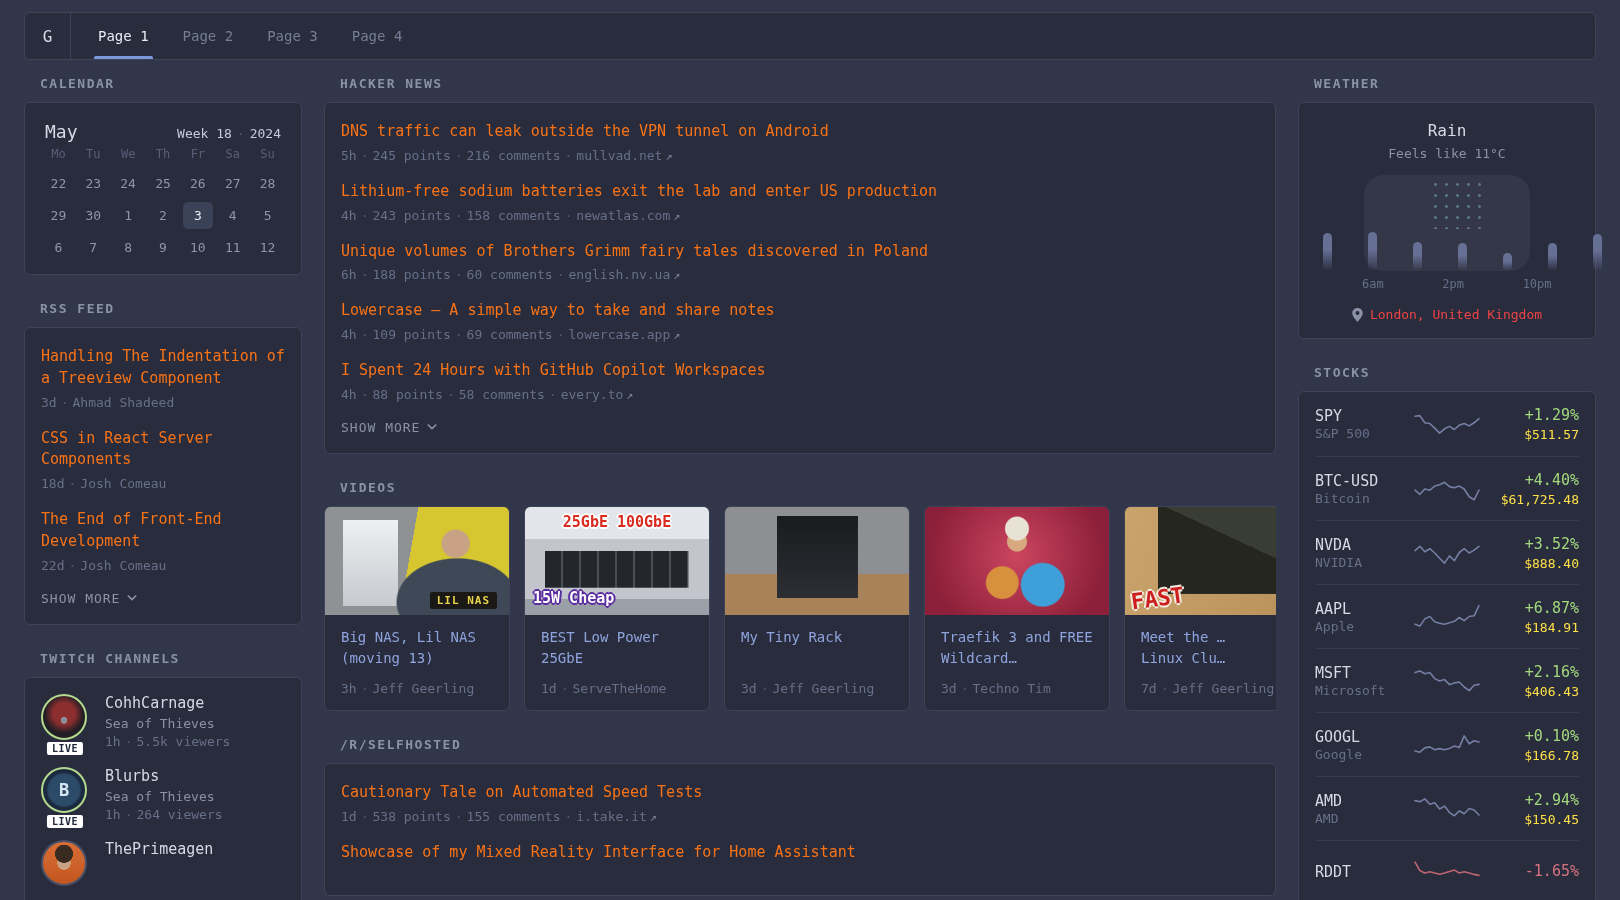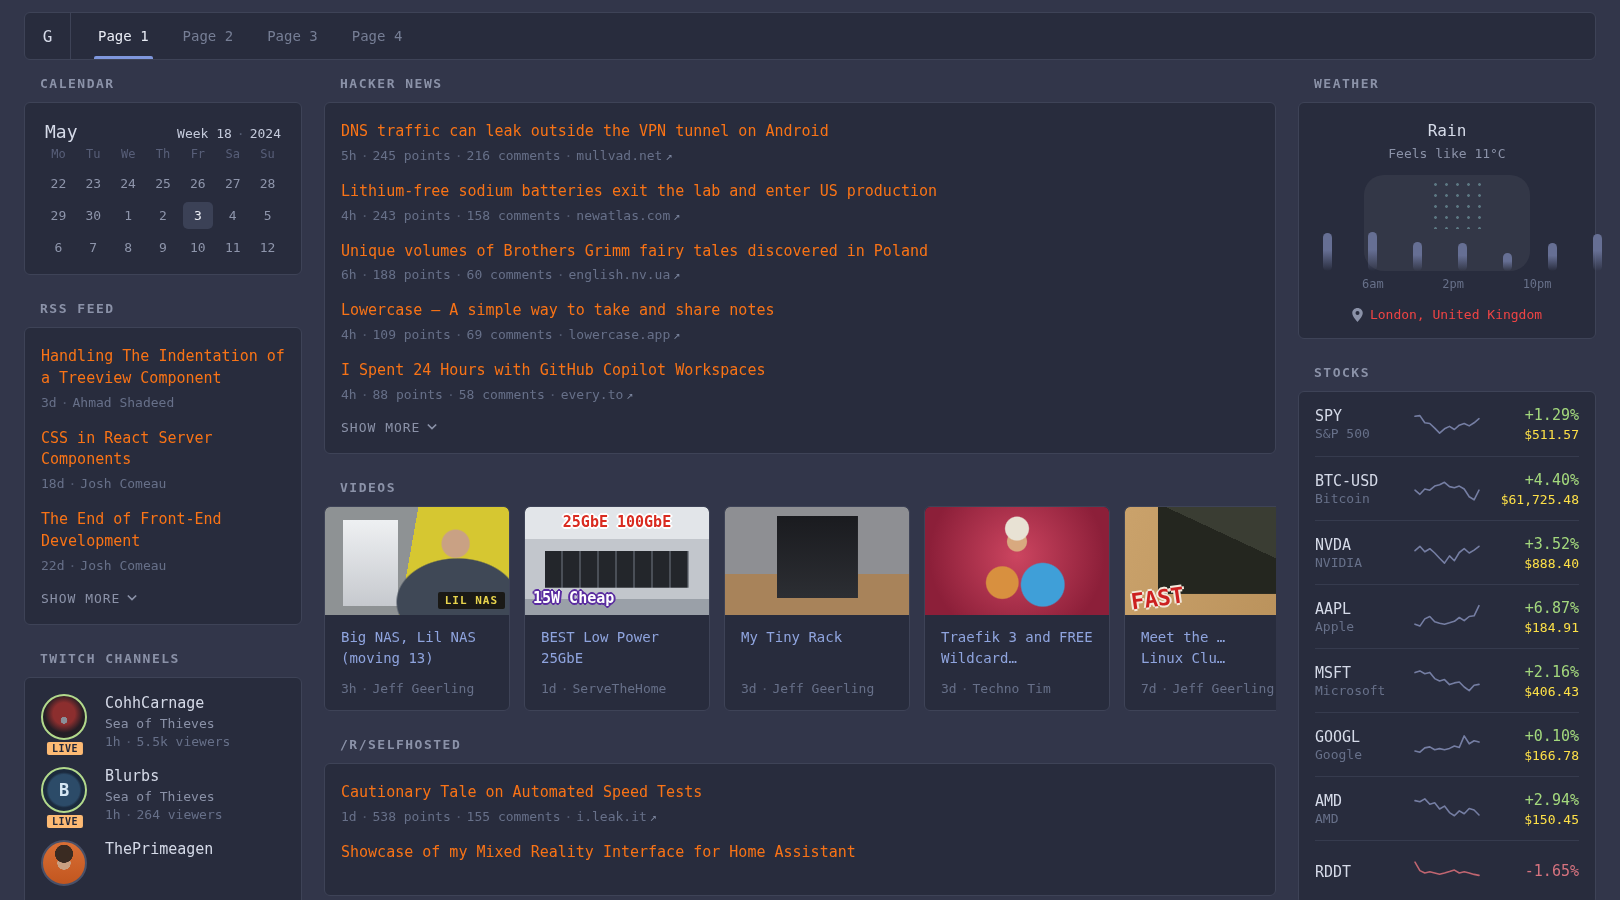--- a/index.html
+++ b/index.html
@@ -62,35 +62,35 @@
   .tw-avatar { width:46px; height:46px; border-radius:50%; border:2px solid #b2d98c; position:relative; overflow:hidden; }
   .tw-avatar.offline { border-color:#4a5168; }
   .av-cohh { background:radial-gradient(circle at 50% 58%, #8a8f98 0 10%, transparent 11%),
              radial-gradient(circle at 50% 42%, #8c2e2e 0 34%, #231d25 60%); }
   .av-blurbs { background:radial-gradient(circle at 50% 50%, #2c4b68 0 52%, #1b2a3e 60%);
     display:flex; align-items:center; justify-content:center; color:#d6e6f3; font-weight:bold; font-size:17px; }
   .av-prime { background:radial-gradient(circle at 50% 28%, #3a2b22 0 24%, transparent 25%),
               radial-gradient(circle at 50% 50%, #c9a082 0 22%, transparent 23%),
               linear-gradient(#d96f35,#c2561f); }
   .live-badge { position:absolute; bottom:-8px; left:50%; transform:translateX(-50%);
-    background:#fdba74; color:#20263a; font-size:10px; font-weight:bold; letter-spacing:.5px;
+    background:#ffffff; color:#20263a; font-size:10px; font-weight:bold; letter-spacing:.5px;
     padding:1px 5px; border-radius:4px; border:2px solid #282c3d; }
   .tw-name { font-size:15px; color:#d5dae8; }
   .tw-game { font-size:13px; color:#8b92a8; margin-top:4px; }
   .tw-meta { font-size:13px; color:#677089; margin-top:3px; }
 
   
   .video-row { display:flex; gap:14px; overflow:hidden; }
   .video-card { flex:0 0 186px; width:186px; background:#282c3d; border:1px solid #3e4357; border-radius:6px; overflow:hidden; }
   .thumb { width:100%; height:108px; position:relative; border-radius:5px 5px 0 0; cursor:pointer; }
   .video-body { padding:12px 16px 14px 16px; }
   .video-title { color:#8fa4de; font-size:14px; line-height:1.55; white-space:pre-line; height:44px; overflow:hidden; cursor:pointer; }
   .video-meta { color:#677089; font-size:13px; margin-top:10px; white-space:nowrap; }
   .ov { position:absolute; white-space:nowrap; font-weight:bold; }
-  .ov-lilnas { bottom:6px; right:4px; background:rgba(20,18,10,.85); color:#e8d44c; font-size:11px; padding:2px 7px; border-radius:2px; letter-spacing:1px; }
+  .ov-lilnas { bottom:6px; right:12px; background:rgba(20,18,10,.85); color:#e8d44c; font-size:11px; padding:2px 7px; border-radius:2px; letter-spacing:1px; }
   .ov-redout { top:6px; left:50%; transform:translateX(-50%); color:#d92b20; font-size:15px;
     text-shadow:-2px 0 #fff,2px 0 #fff,0 -2px #fff,0 2px #fff,-1px -1px #fff,1px 1px #fff,1px -1px #fff,-1px 1px #fff; }
   .ov-purpout { bottom:8px; left:8px; color:#fff; font-size:15px;
     text-shadow:-2px 0 #5a2ca0,2px 0 #5a2ca0,0 -2px #5a2ca0,0 2px #5a2ca0,-1px -1px #5a2ca0,1px 1px #5a2ca0,1px -1px #5a2ca0,-1px 1px #5a2ca0; }
   .ov-fast { bottom:4px; left:6px; color:#cc2020; font-size:22px; transform:rotate(-8deg);
     text-shadow:-2px 0 #f3e9dc,2px 0 #f3e9dc,0 -2px #f3e9dc,0 2px #f3e9dc; }
   .art-nas { background:
       radial-gradient(circle at 71% 34%, #c9a184 0 9%, transparent 10%),
       radial-gradient(ellipse at 72% 88%, #3f4856 0 32%, transparent 33%),
       linear-gradient(#eef0f2,#c6c9ce) no-repeat 14% 60% / 30% 80%,
@@ -393,21 +393,21 @@
             </div>
           </div>
         </div>
     </div>
 
     <div class="widget">
       <h2 class="widget-header">/R/SELFHOSTED</h2>
       <div class="card feed-card" id="reddit-card">
           <div class="feed-item">
             <div class="feed-title">Cautionary Tale on Automated Speed Tests</div>
-            <div class="feed-meta"><span>1d</span><span class="sep">·</span><span>538 points</span><span class="sep">·</span><span>155 comments</span><span class="sep">·</span><span>i.leak.it</span><span class="ext-arrow">↗</span></div>
+            <div class="feed-meta"><span>1d</span><span class="sep">·</span><span>538 points</span><span class="sep">·</span><span>155 comments</span><span class="sep">·</span><span>i.take.it</span><span class="ext-arrow">↗</span></div>
           </div>
           <div class="feed-item">
             <div class="feed-title">Showcase of my Mixed Reality Interface for Home Assistant</div>
           </div>
         </div>
     </div>
   </div>
 
   <div>
     <div class="widget">

